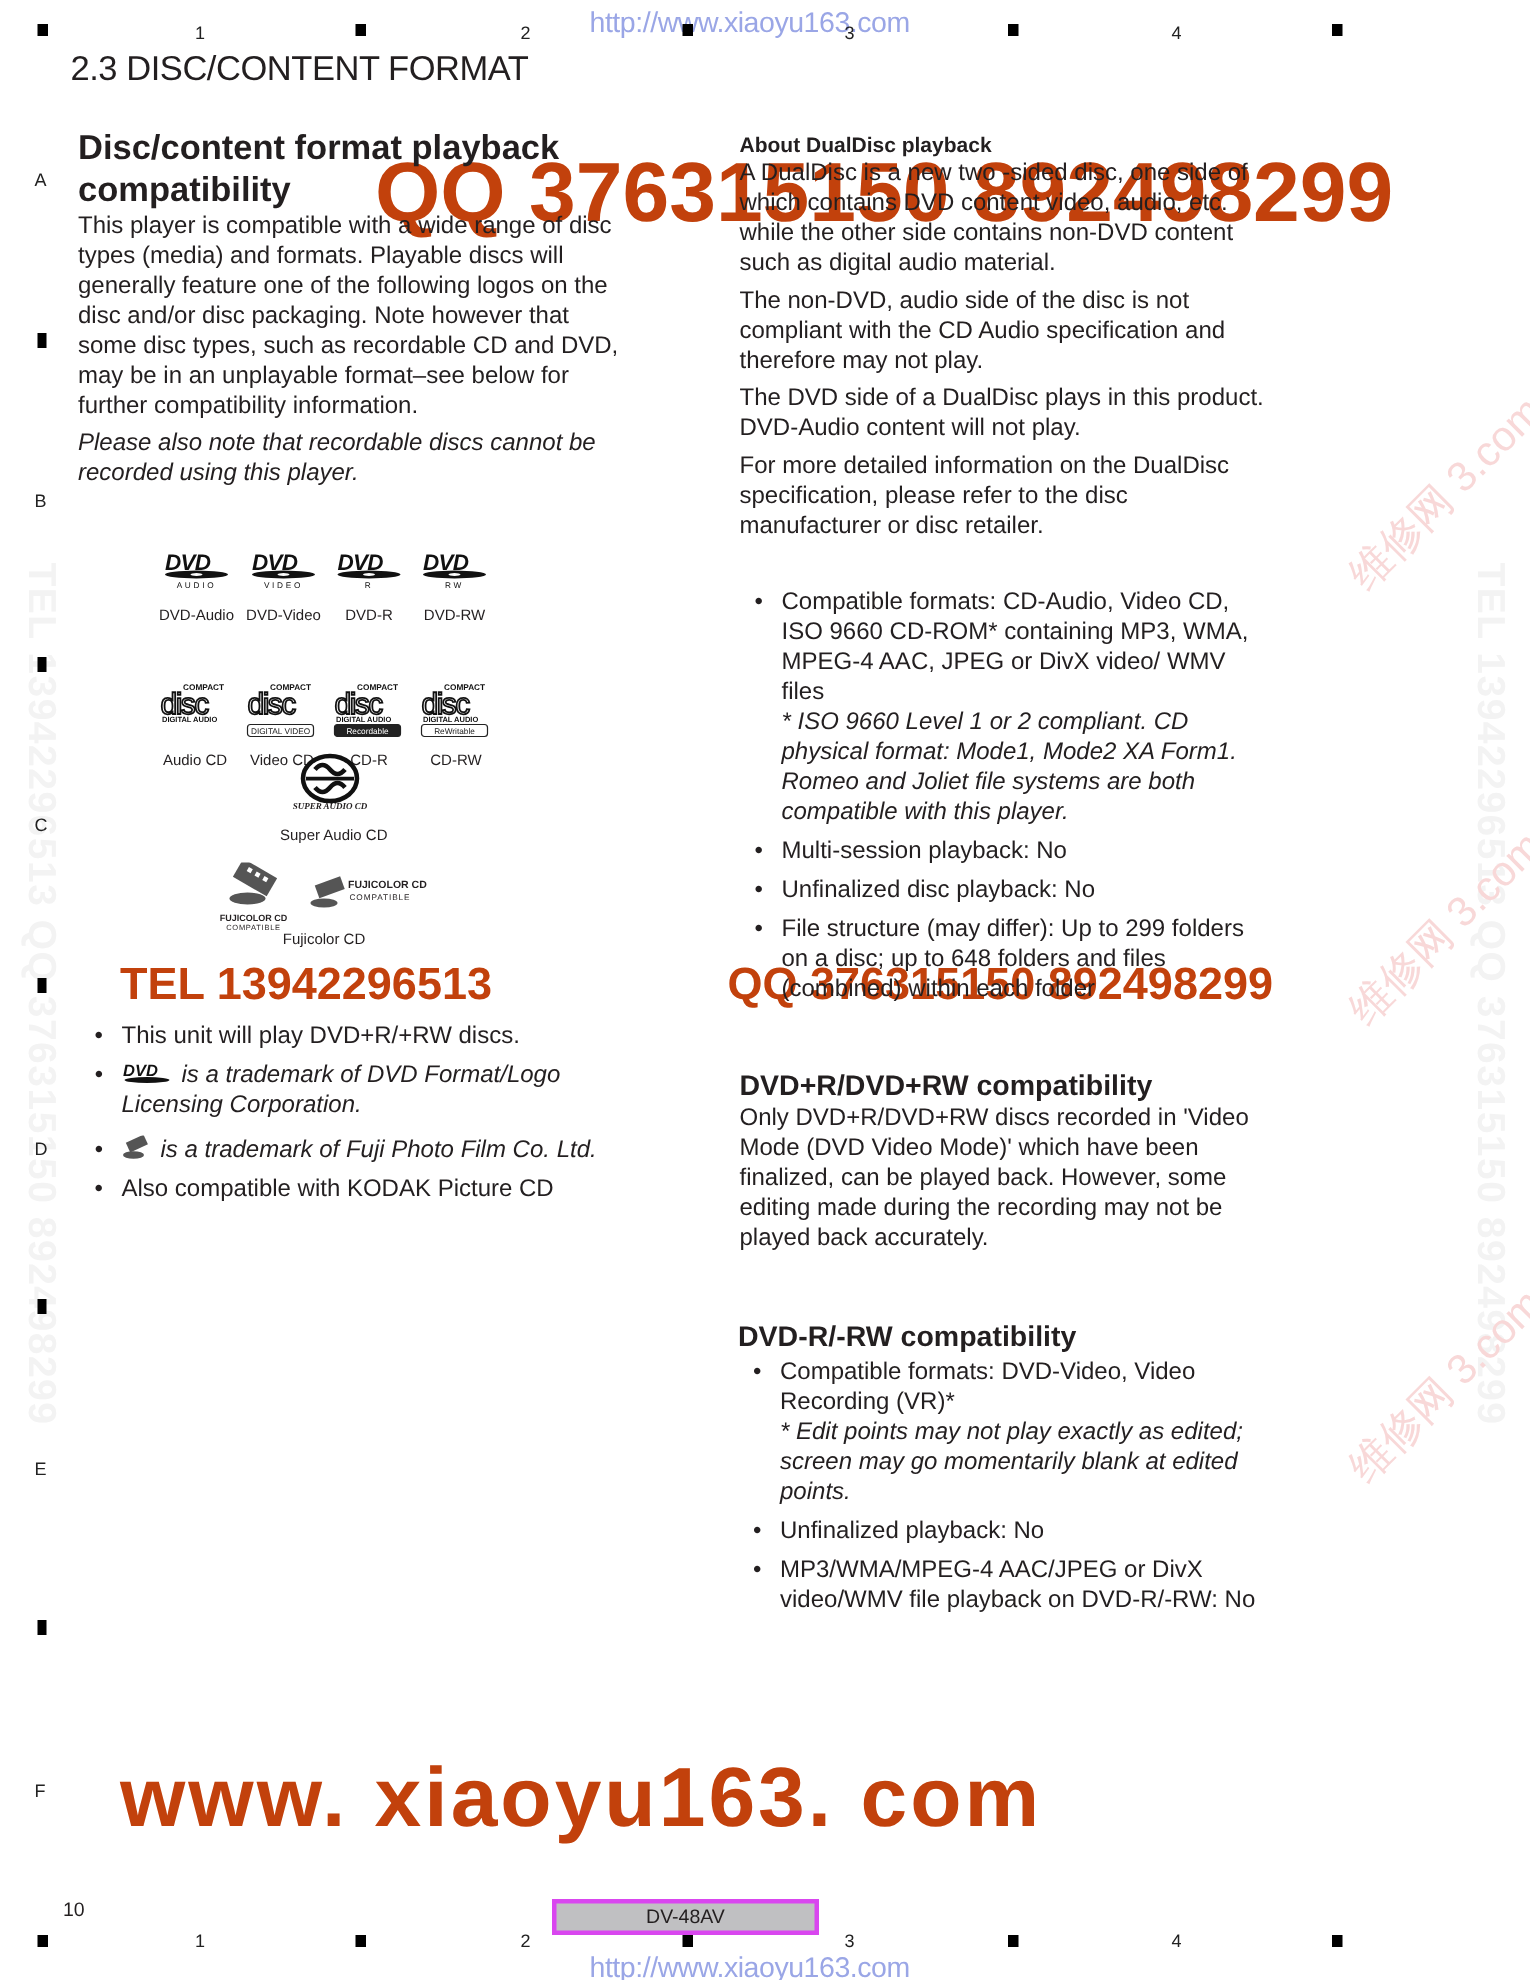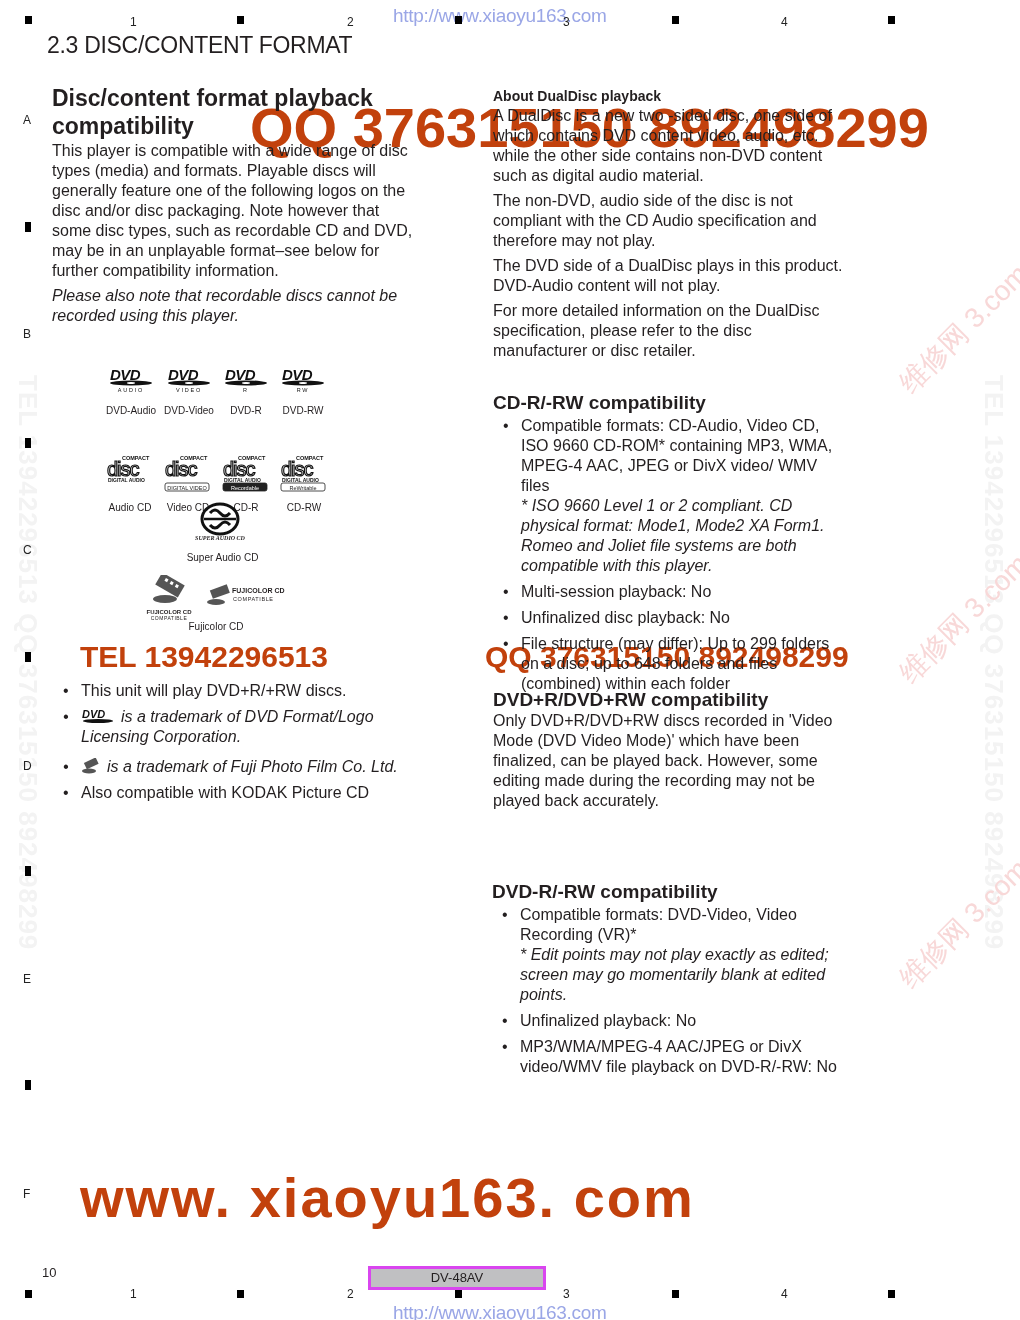--- a/index.html
+++ b/index.html
@@ -199,33 +199,32 @@
 
 <div class="abs" style="left:493px;top:86px;width:350px;">
   <div class="h3">About DualDisc playback</div>
   <p class="p">A DualDisc is a new two -sided disc, one side of which contains DVD content video, audio, etc. while the other side contains non-DVD content such as digital audio material.</p>
   <p class="p">The non-DVD, audio side of the disc is not compliant with the CD Audio specification and therefore may not play.</p>
   <p class="p">The DVD side of a DualDisc plays in this product. DVD-Audio content will not play.</p>
   <p class="p">For more detailed information on the DualDisc specification, please refer to the disc manufacturer or disc retailer.</p>
 </div>
 
 <div class="abs" style="left:493px;top:392px;width:355px;">
-  <div class="h2" style="margin-bottom:2px;">CD-R/-RW compatibility</div>
   <ul class="bl">
     <li>
       <div>Compatible formats: CD-Audio, Video CD, ISO 9660 CD-ROM* containing MP3, WMA, MPEG-4 AAC, JPEG or DivX video/ WMV files</div>
       <div class="it">* ISO 9660 Level 1 or 2 compliant. CD physical format: Mode1, Mode2 XA Form1. Romeo and Joliet file systems are both compatible with this player.</div>
     </li>
     <li><span>Multi-session playback: No</span></li>
     <li><span>Unfinalized disc playback: No</span></li>
     <li><span>File structure (may differ): Up to 299 folders on a disc; up to 648 folders and files (combined) within each folder</span></li>
   </ul>
 </div>
 
-<div class="abs" style="left:493px;top:689px;width:355px;">
+<div class="abs" style="left:493px;top:714px;width:355px;">
   <div class="h2">DVD+R/DVD+RW compatibility</div>
   <p class="p">Only DVD+R/DVD+RW discs recorded in 'Video Mode (DVD Video Mode)' which have been finalized, can be played back. However, some editing made during the recording may not be played back accurately.</p>
 </div>
 
 <div class="abs" style="left:492px;top:881px;width:355px;">
   <div class="h2" style="margin-bottom:2px;">DVD-R/-RW compatibility</div>
   <ul class="bl">
     <li>
       <div>Compatible formats: DVD-Video, Video Recording (VR)*</div>
       <div class="it">* Edit points may not play exactly as edited; screen may go momentarily blank at edited points.</div>

